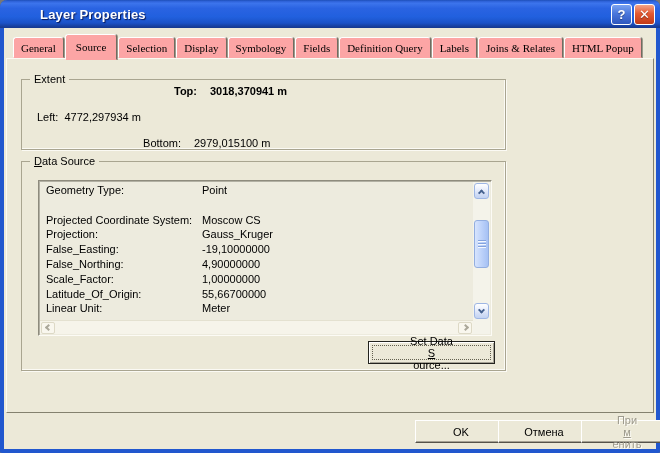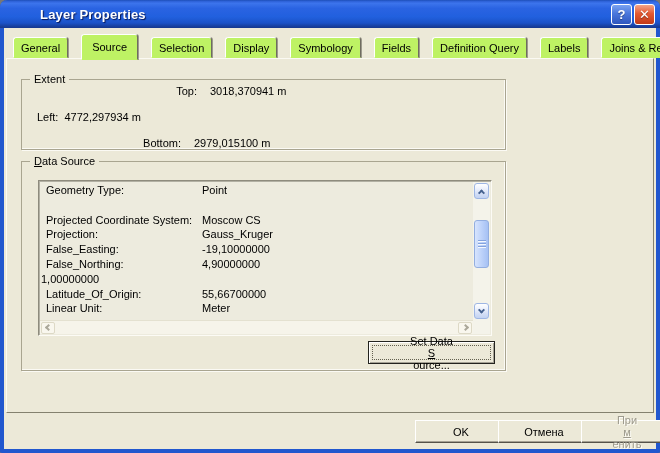--- a/index.html
+++ b/index.html
@@ -23,24 +23,24 @@
   .tb-btn{width:21px;height:21px;border:1px solid #fff;border-radius:3px;
     display:flex;align-items:center;justify-content:center;color:#fff;font-weight:bold;
     font-size:13px;text-shadow:0 1px 1px rgba(0,0,0,.4);cursor:default;}
   .tb-help{background:linear-gradient(180deg,#7AA2F0 0%,#4A77DC 45%,#2E57BE 100%);}
   .tb-close{background:linear-gradient(180deg,#F3A488 0%,#E45932 45%,#C03A18 100%);}
   
   .content{position:absolute;left:0;top:28px;right:0;bottom:0;background:#ECE9D8;}
   
   .tabs{position:absolute;top:6px;left:9px;display:flex;align-items:flex-end;height:24px;z-index:2;}
   .tab{
-    height:21px;margin-right:13px;padding:0 7px;background:#bef264;
+    height:21px;margin-right:1px;padding:0 7px;background:#fca5a5;
     border:1px solid;border-color:#FFFFFF #6F6C60 transparent #FFFFFF;
     border-radius:3px 3px 0 0;display:flex;align-items:center;
-    box-shadow:1px 0 0 rgba(60,58,48,.45);cursor:default;white-space:nowrap;
+    box-shadow:1px 0 0 rgba(60,58,48,.45);cursor:default;white-space:nowrap;font-family:Liberation Serif, serif;
   }
   .tab.active{height:26px;margin-bottom:-2px;padding:0 10px;position:relative;z-index:3;}
   
   .tabpage{
     position:absolute;left:2px;top:30px;width:648px;height:355px;z-index:1;
     background:#ECE9D8;border:1px solid;border-color:#FBFAF3 #84816F #84816F #FBFAF3;
   }
   
   .group{position:absolute;border:1px solid #A9A590;
     box-shadow:inset -1px -1px 0 #FBFAF4,1px 1px 0 #FBFAF4;}
@@ -145,21 +145,21 @@
         </div>
       <div class="tab">
           <span>HTML Popup</span>
         </div>
     </div>
 
     <div class="tabpage">
 
       <div class="group g-extent">
         <span class="group-label">Extent</span>
-        <div class="ext-row" style="top:5px;left:95px;">
+        <div class="ext-row" style="top:5px;left:95px;font-weight:bold;">
           <span class="ext-label-r">Top:</span>
           <span class="gap13">3018,370941 m</span>
         </div>
         <div class="ext-row" style="top:31px;left:15px;justify-content:space-between;">
           <span>Left:</span>
           <span class="gap6">4772,297934 m</span>
         </div>
         <div class="ext-row" style="top:57px;left:79px;">
           <span class="ext-label-r">Bottom:</span>
           <span class="gap13">2979,015100 m</span>
@@ -189,20 +189,21 @@
               </div>
             <div class="ls-row">
                 <span class="ls-label">False_Easting:</span>
                 <span class="ls-value">-19,10000000</span>
               </div>
             <div class="ls-row">
                 <span class="ls-label">False_Northing:</span>
                 <span class="ls-value">4,90000000</span>
               </div>
             <div class="ls-row">
+                <span class="ls-label">Scale_Factor:</span>
                 <span class="ls-value">1,00000000</span>
               </div>
             <div class="ls-row">
                 <span class="ls-label">Latitude_Of_Origin:</span>
                 <span class="ls-value">55,66700000</span>
               </div>
             <div class="ls-row">
                 <span class="ls-label">Linear Unit:</span>
                 <span class="ls-value">Meter</span>
               </div>

